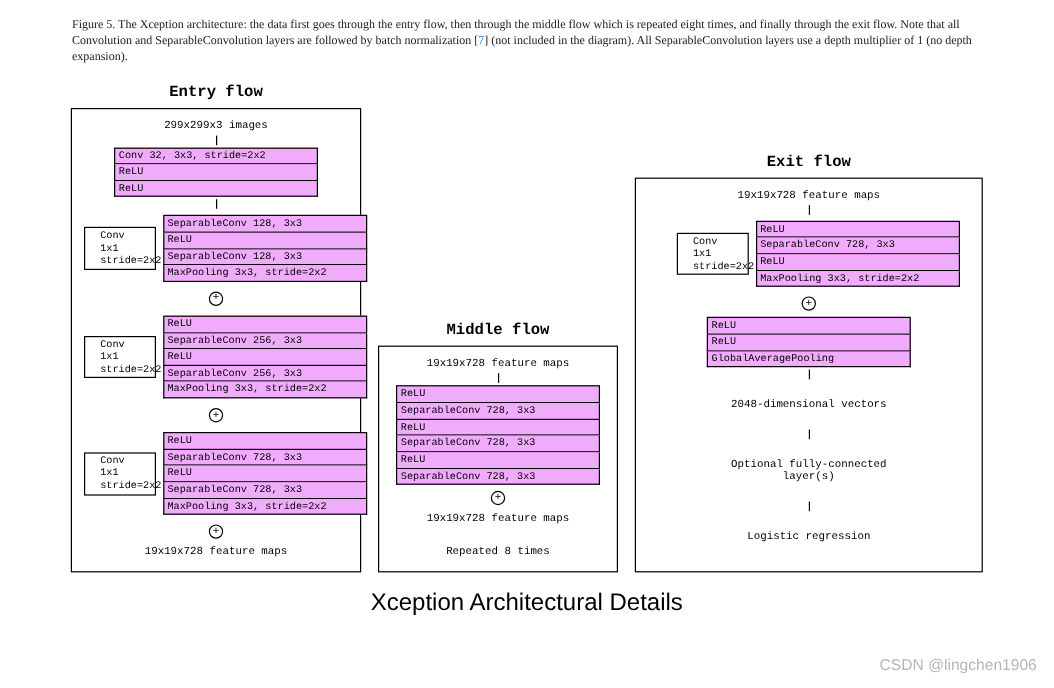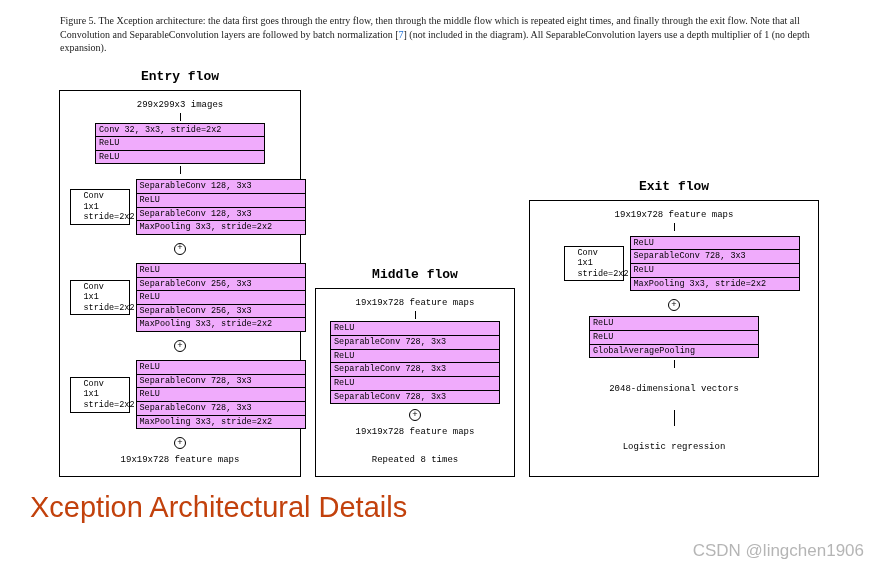--- a/index.html
+++ b/index.html
@@ -68,32 +68,32 @@
     border-radius: 50%;
     width: 12px; height: 12px;
     display: flex; align-items: center; justify-content: center;
     font-size: 9px; line-height: 1;
     margin: 3px 0;
   }
   .vline { width: 1px; height: 8px; background: #000; }
   .exit-text { font-size: 9px; margin: 16px 0; text-align: center; }
   .subtitle {
     font-family: "Segoe UI", Arial, sans-serif;
-    color: #c2410c;
-    font-size: 29px;
-    text-align: left;
+    color: #000000;
+    font-size: 20px;
+    text-align: center;
     margin-top: 14px;
   }
   .watermark {
     position: fixed;
     right: 14px;
     bottom: 12px;
     font-family: Arial, sans-serif;
     color: rgba(120,120,120,0.55);
-    font-size: 17px;
+    font-size: 13px;
   }
 </style>
 </head>
 <body>
 
 <div class="caption">
   <span>Figure 5. The Xception architecture: the data first goes through the entry flow, then through the middle flow which is repeated eight times, and finally through the exit flow. Note that all Convolution and SeparableConvolution layers are followed by batch normalization [</span><a>7</a><span>] (not included in the diagram). All SeparableConvolution layers use a depth multiplier of 1 (no depth expansion).</span>
 </div>
 
 <div class="flows">
@@ -188,20 +188,22 @@
       </div>
       <div class="plus">+</div>
       <div class="stack">
         <div class="layer">ReLU</div>
         <div class="layer">ReLU</div>
         <div class="layer">GlobalAveragePooling</div>
       </div>
       <div class="vline"></div>
       <div class="exit-text">2048-dimensional vectors</div>
       <div class="vline"></div>
+      <div class="exit-text" style="white-space:pre-line">Optional fully-connected
+layer(s)</div>
       <div class="vline"></div>
       <div class="exit-text">Logistic regression</div>
     </div>
   </div>
 
 </div>
 
 <div class="subtitle">Xception Architectural Details</div>
 <div class="watermark">CSDN @lingchen1906</div>
 

